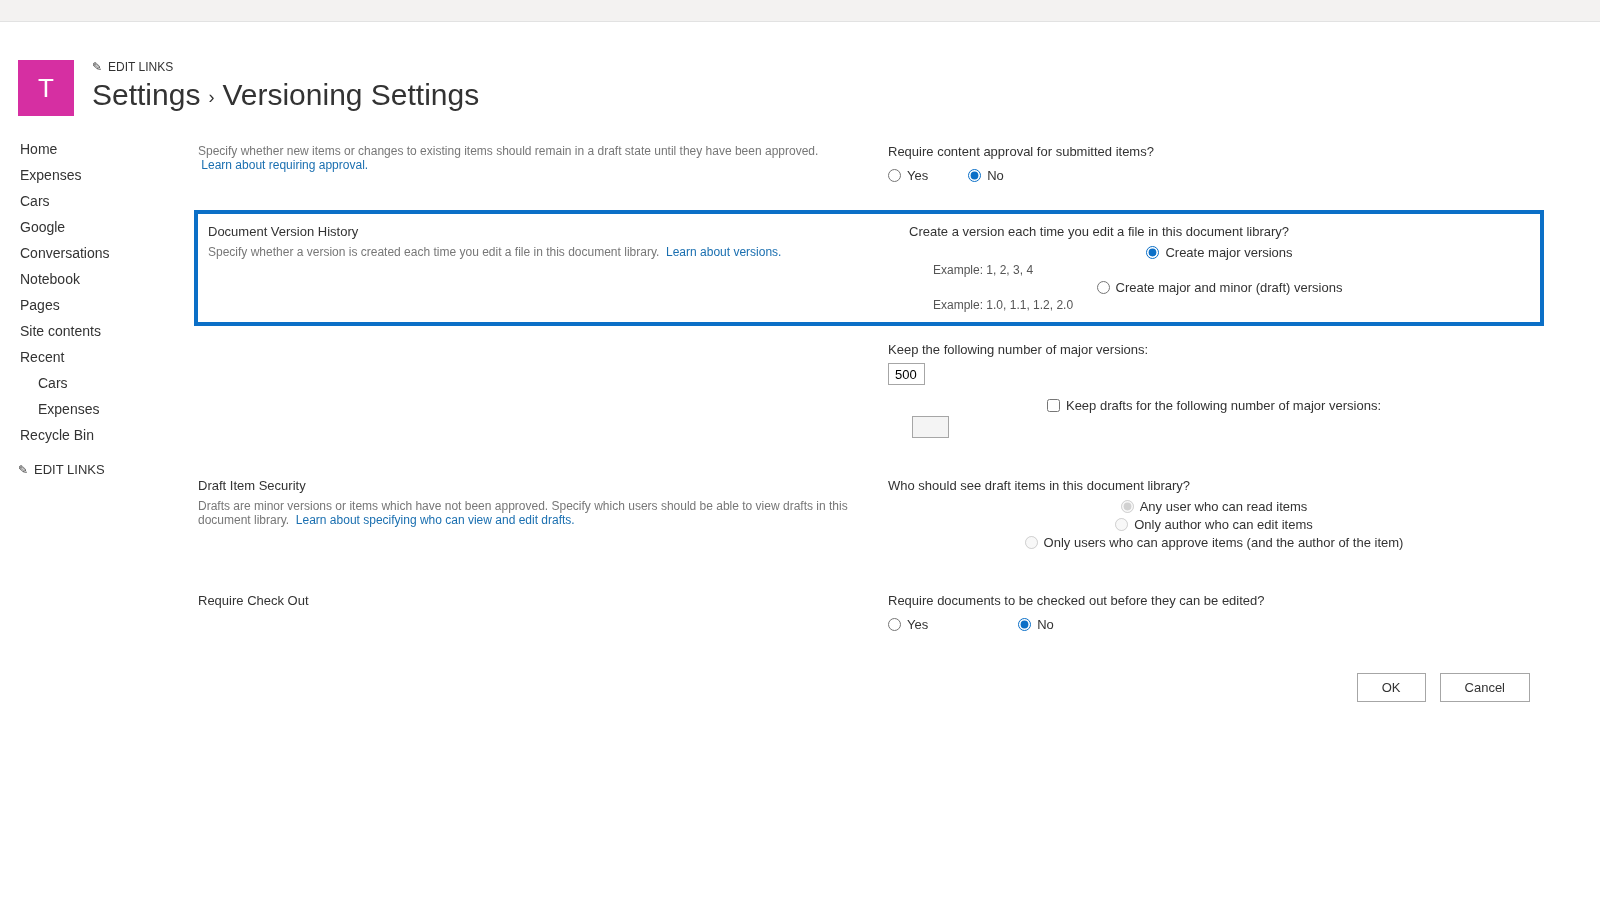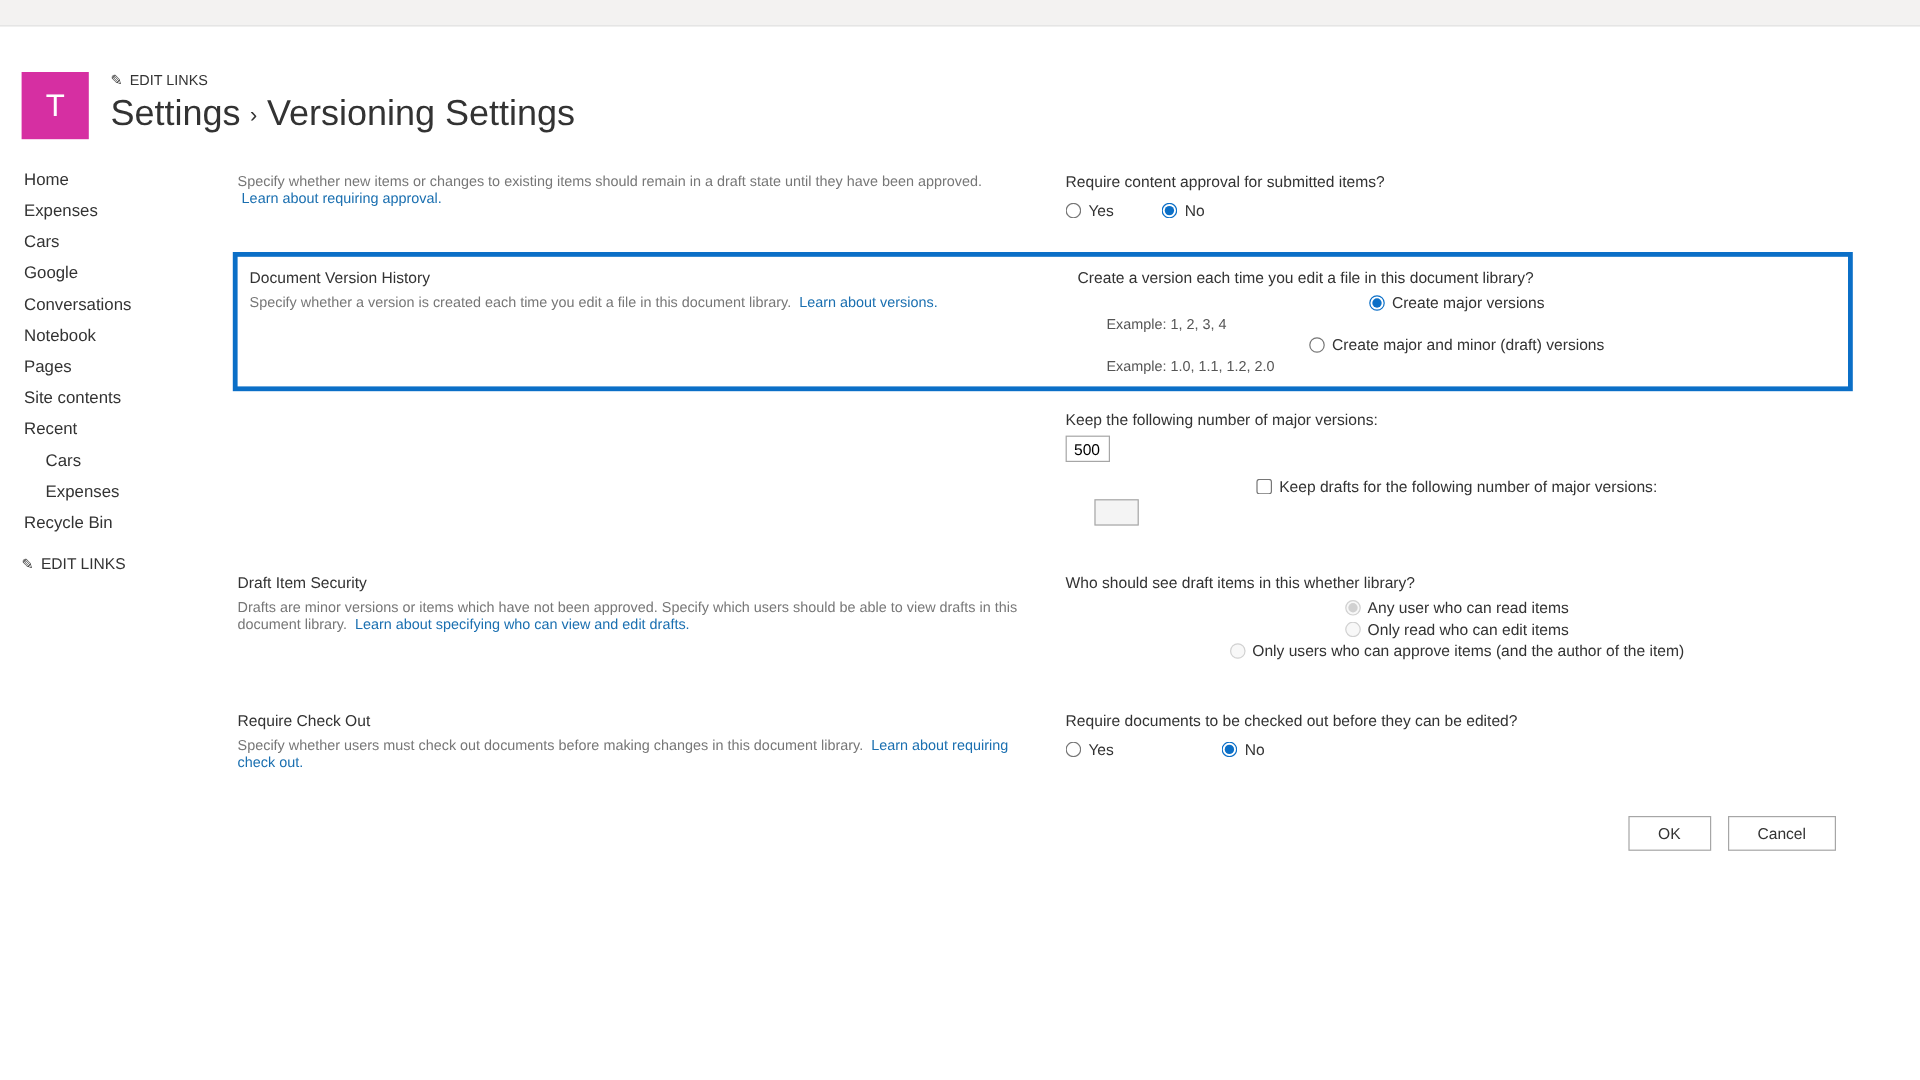--- a/index.html
+++ b/index.html
@@ -83,20 +83,21 @@
 
   .section {
     display: flex;
     padding: 8px 0 24px 0;
   }
   .section + .section { padding-top: 6px; margin-top: 10px; }
   .section.highlight {
     border: 4px solid #0b6fc7;
     margin: 0 -4px 16px -4px;
     padding: 10px 10px 10px 10px;
+    gap: 11px;
   }
   .sec-left {
     width: 690px;
     padding-right: 40px;
   }
   .sec-right { flex: 1; min-width: 360px; }
   .sec-title {
     font-size: 13px; font-weight: 400; color: #333;
     margin-bottom: 6px;
   }
@@ -251,43 +252,39 @@
 
         <div class="section">
           <div class="sec-left">
             <div class="sec-title">Draft Item Security</div>
             <div class="sec-desc">
               <span>Drafts are minor versions or items which have not been approved. Specify which users should be able to view drafts in this document library.</span>
               &nbsp;<a class="link">Learn about specifying who can view and edit drafts.</a>
             </div>
           </div>
           <div class="sec-right">
-            <div class="q">Who should see draft items in this whether library?</div>
+            <div class="q">Who should see draft items in this document library?</div>
             <label class="opt-row">
               <input type="radio" name="ds" checked="" disabled="" style="">
               <span>Any user who can read items</span>
             </label>
             <label class="opt-row">
               <input type="radio" name="ds" disabled="" style="">
-              <span>Only read who can edit items</span>
+              <span>Only author who can edit items</span>
             </label>
             <label class="opt-row">
               <input type="radio" name="ds" disabled="" style="">
               <span>Only users who can approve items (and the author of the item)</span>
             </label>
           </div>
         </div>
 
         <div class="section">
           <div class="sec-left">
             <div class="sec-title">Require Check Out</div>
-            <div class="sec-desc">
-              <span>Specify whether users must check out documents before making changes in this document library.</span>
-              &nbsp;<a class="link">Learn about requiring check out.</a>
-            </div>
           </div>
           <div class="sec-right">
             <div class="q">Require documents to be checked out before they can be edited?</div>
             <div class="inline-opts" style="gap:90px">
               <label class="opt-row">
                 <input type="radio" name="co" style="">
                 <span>Yes</span>
               </label>
               <label class="opt-row">
                 <input type="radio" name="co" checked="" style="">

